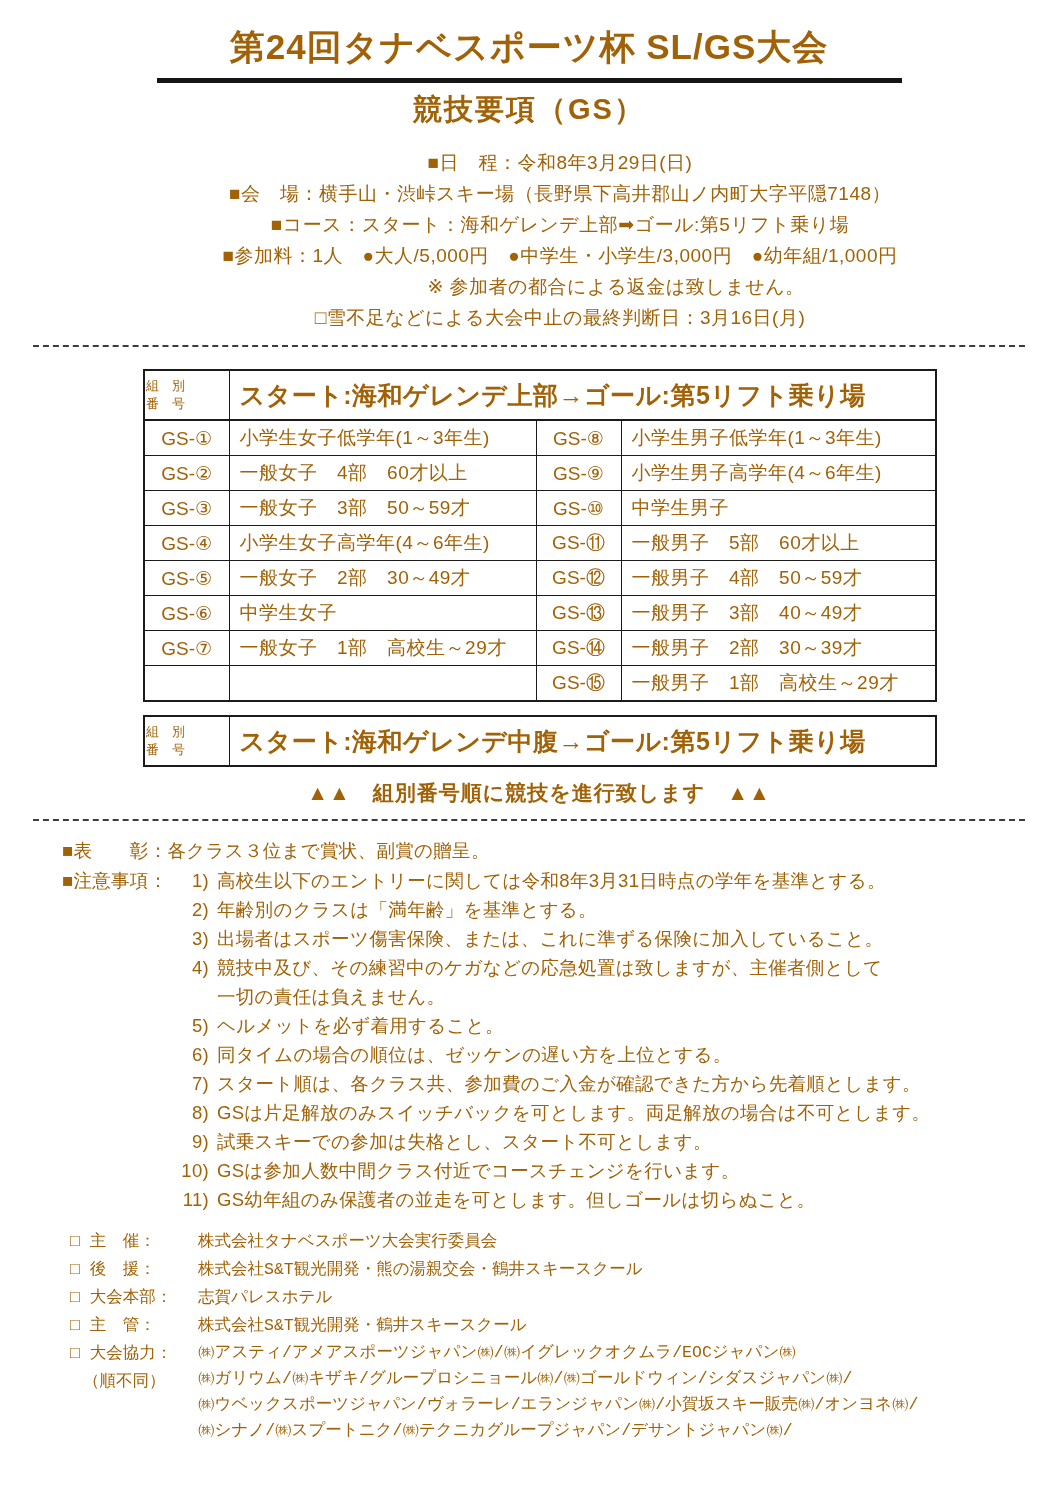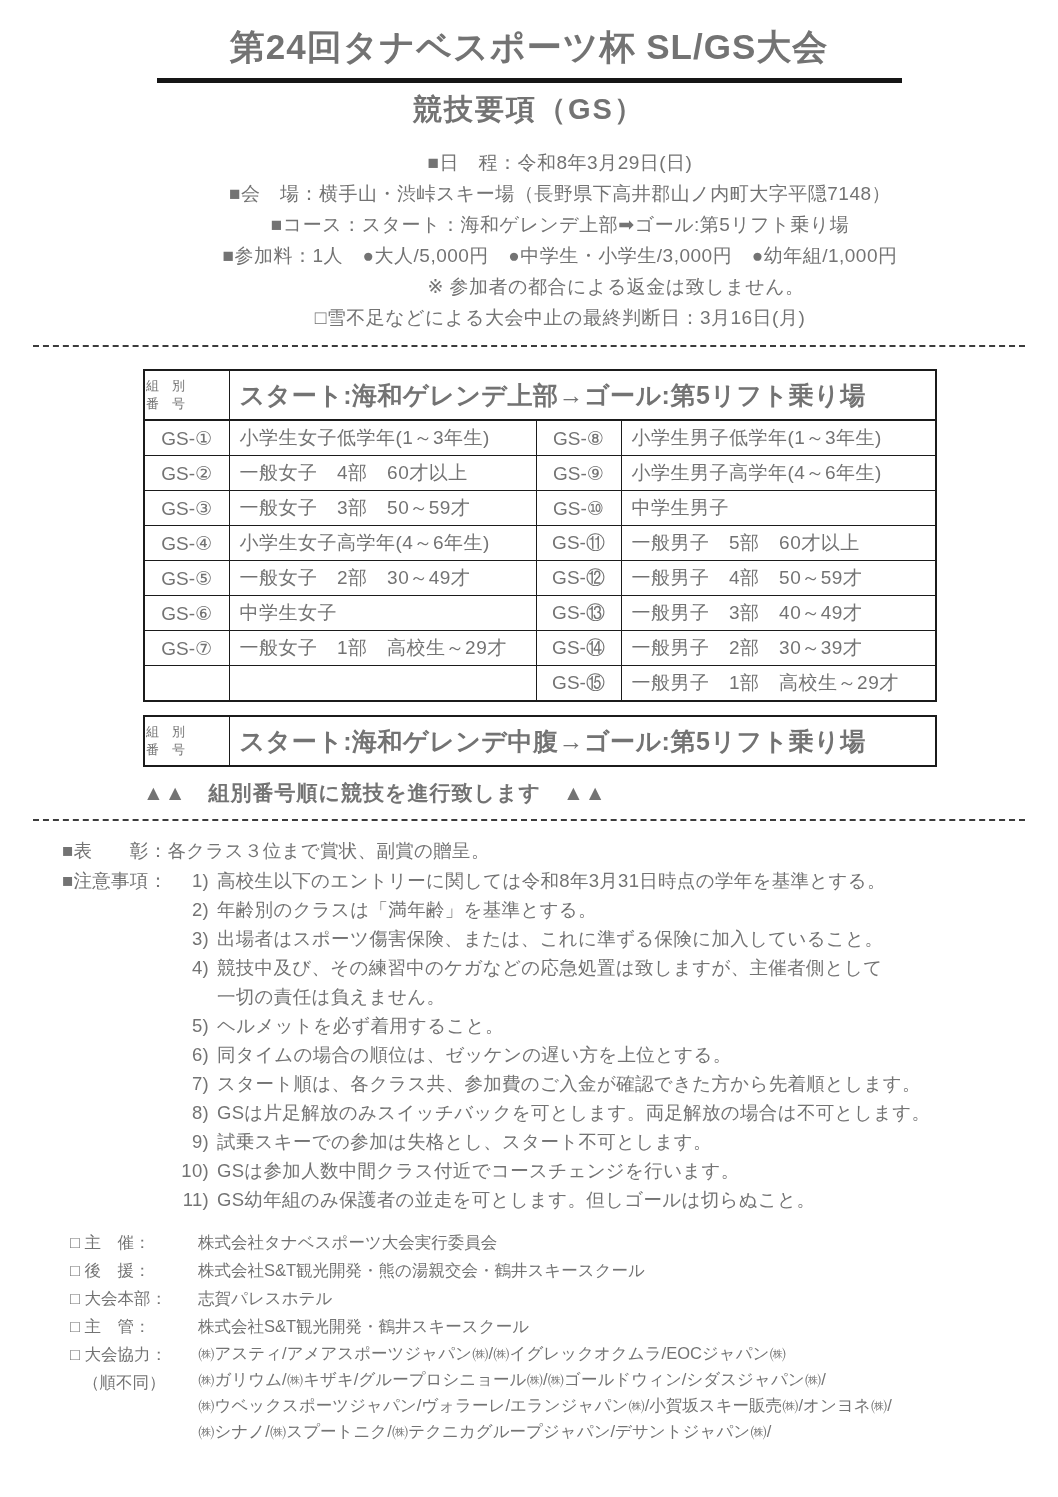--- a/index.html
+++ b/index.html
@@ -1,20 +1,20 @@
 <!DOCTYPE html>
 <html lang="ja"><head>
 <meta charset="utf-8">
 <style>
   html,body { margin:0; padding:0; background:#ffffff; }
   .page {
     position:relative;
     width:1058px; height:1497px;
     background:#ffffff;
-    color:#737373;
+    color:#a16207;
     font-family:"Liberation Sans","DejaVu Sans",sans-serif;
     overflow:hidden;
   }
   
   .title {
     margin:24px auto 0;
     width:745px;
     text-align:center;
     font-size:35px;
     font-weight:bold;
@@ -72,20 +72,21 @@
     letter-spacing:0.5px;
   }
   .no   { text-align:center; font-size:19px; border-right:2px solid #1b1b1b;margin-left:36px; }
   .cls  { padding-left:10px; font-size:19px; letter-spacing:0.5px; }
   .dashcell { text-align:center; font-size:18px; }
   .t2 { margin-top:13px; }
   
   .progress {
     width:792px;
     margin:12px 0 0 143px;
+    text-align:center;
     font-size:21px;
     font-weight:bold;
     letter-spacing:1px;
   }
   
   .sections {
     margin:15px 0 0 62px;
     font-size:18.5px;
     line-height:30px;
     letter-spacing:0.3px;
@@ -99,20 +100,21 @@
   .ntext { white-space:pre-line; }
   
   .orgs {
     margin:14px 0 0 70px;
     font-size:16.5px;
     line-height:28px;
   }
   .org-row {
     display:grid;
     grid-template-columns:128px 1fr;
+    font-family:Liberation Mono, monospace;
   }
   .coop-sub { padding-left:13px; }
   .coop-lines div { line-height:26px; white-space:nowrap; }
 </style>
 </head>
 <body>
 
 <div class="page">
 
   <div class="title">第24回タナベスポーツ杯 SL/GS大会</div>

